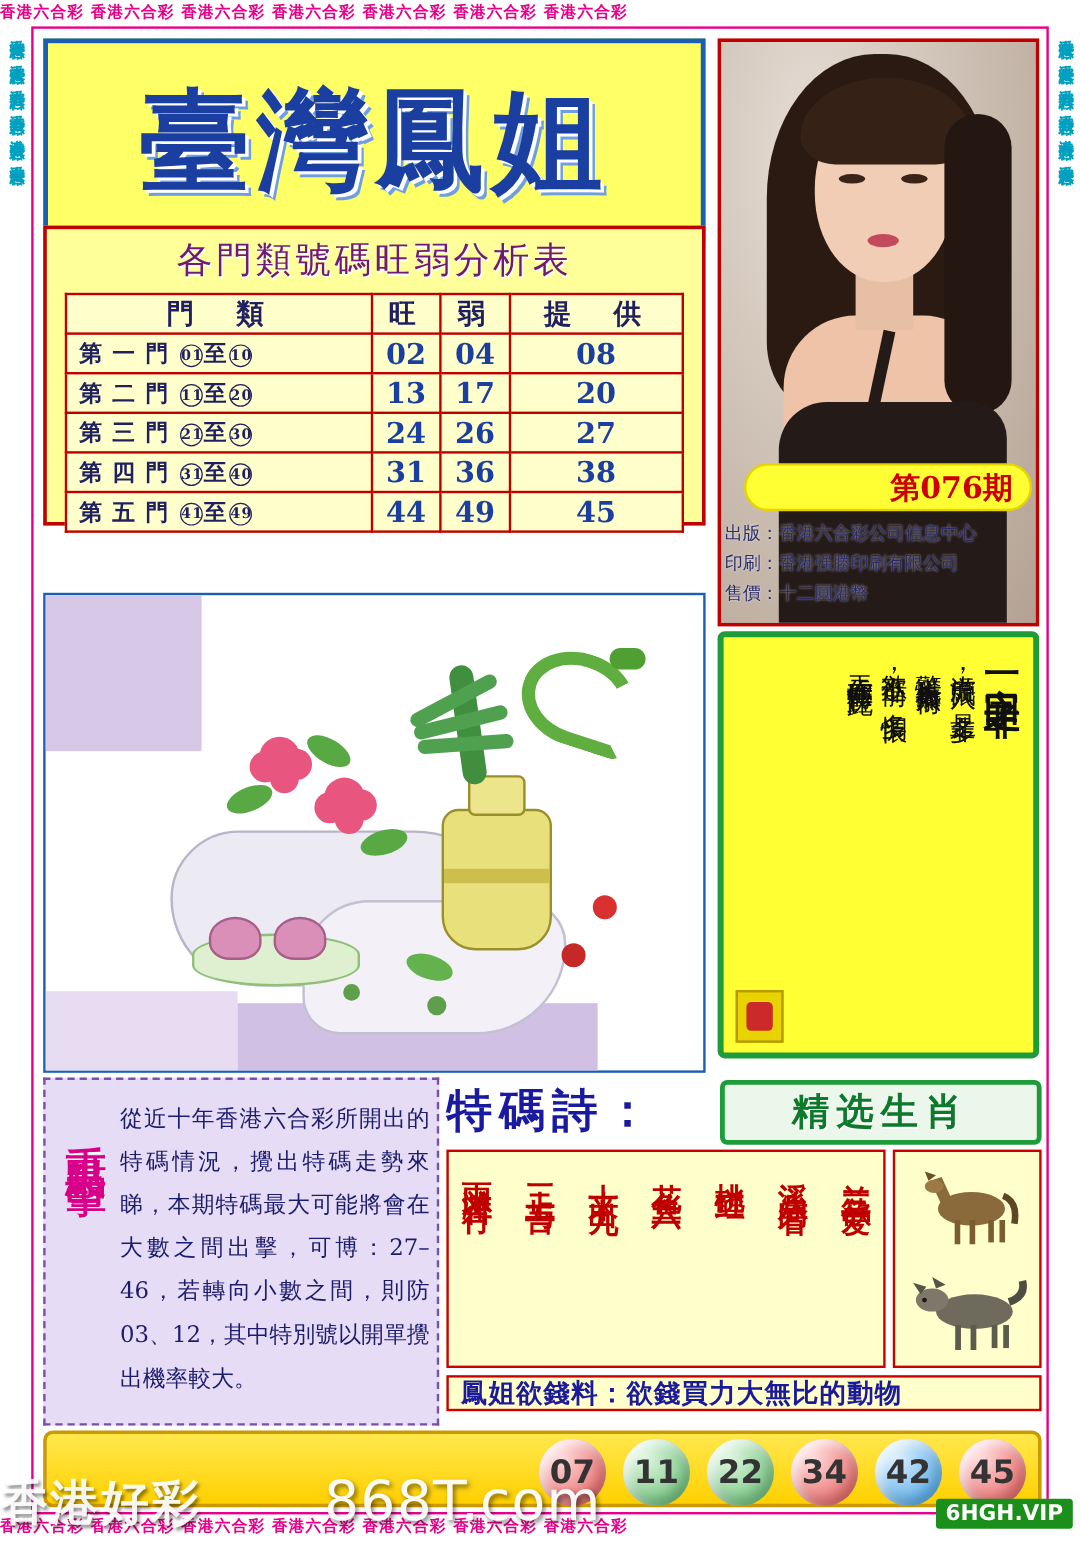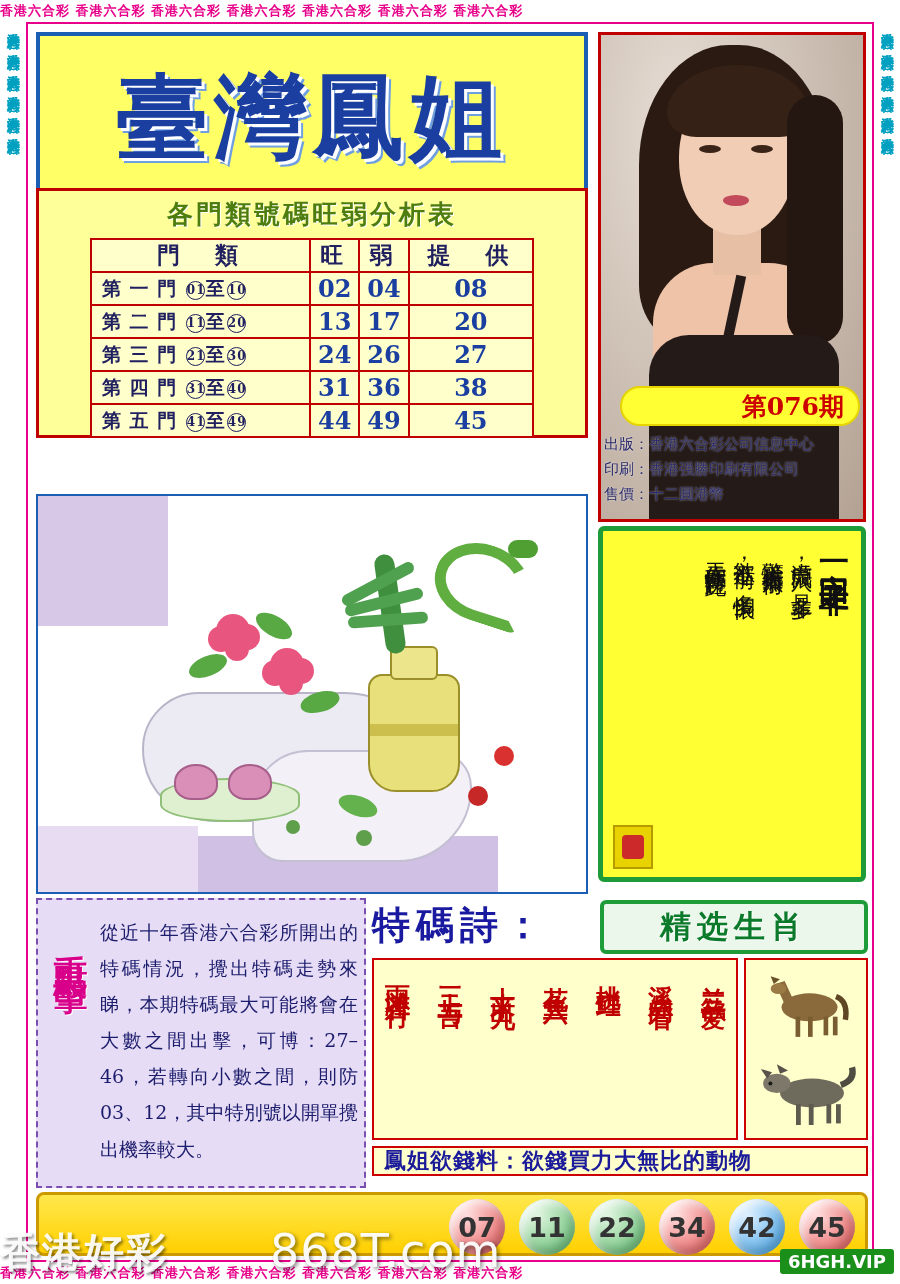--- a/index.html
+++ b/index.html
@@ -69,29 +69,29 @@
   
   #table-box {
     position: absolute; left: 8px; top: 164px;
     width: 552px; height: 250px;
     background: #ffff99;
     border: 3px solid #c00000;
   }
   #table-title {
     text-align: center;
     font-family: "DejaVu Serif", serif;
-    font-size: 26px;
-    font-weight: bold;
-    color: #4d7c0f;
+    font-size: 30px;
+    font-weight: normal;
+    color: #701a75;
     letter-spacing: 3px;
     padding: 6px 0 2px;
     text-shadow: 1px 1px 0 #fff;
   }
   table.grid {
-    width: 444px; margin: 4px auto 0;
+    width: 516px; margin: 4px auto 0;
     border-collapse: collapse;
     background: #ffffcc;
   }
   table.grid th, table.grid td {
     border: 2px solid #c00000;
     text-align: center;
     font-family: "DejaVu Serif", serif;
     color: #1a3fa0;
     font-size: 21px;
     height: 33px;

